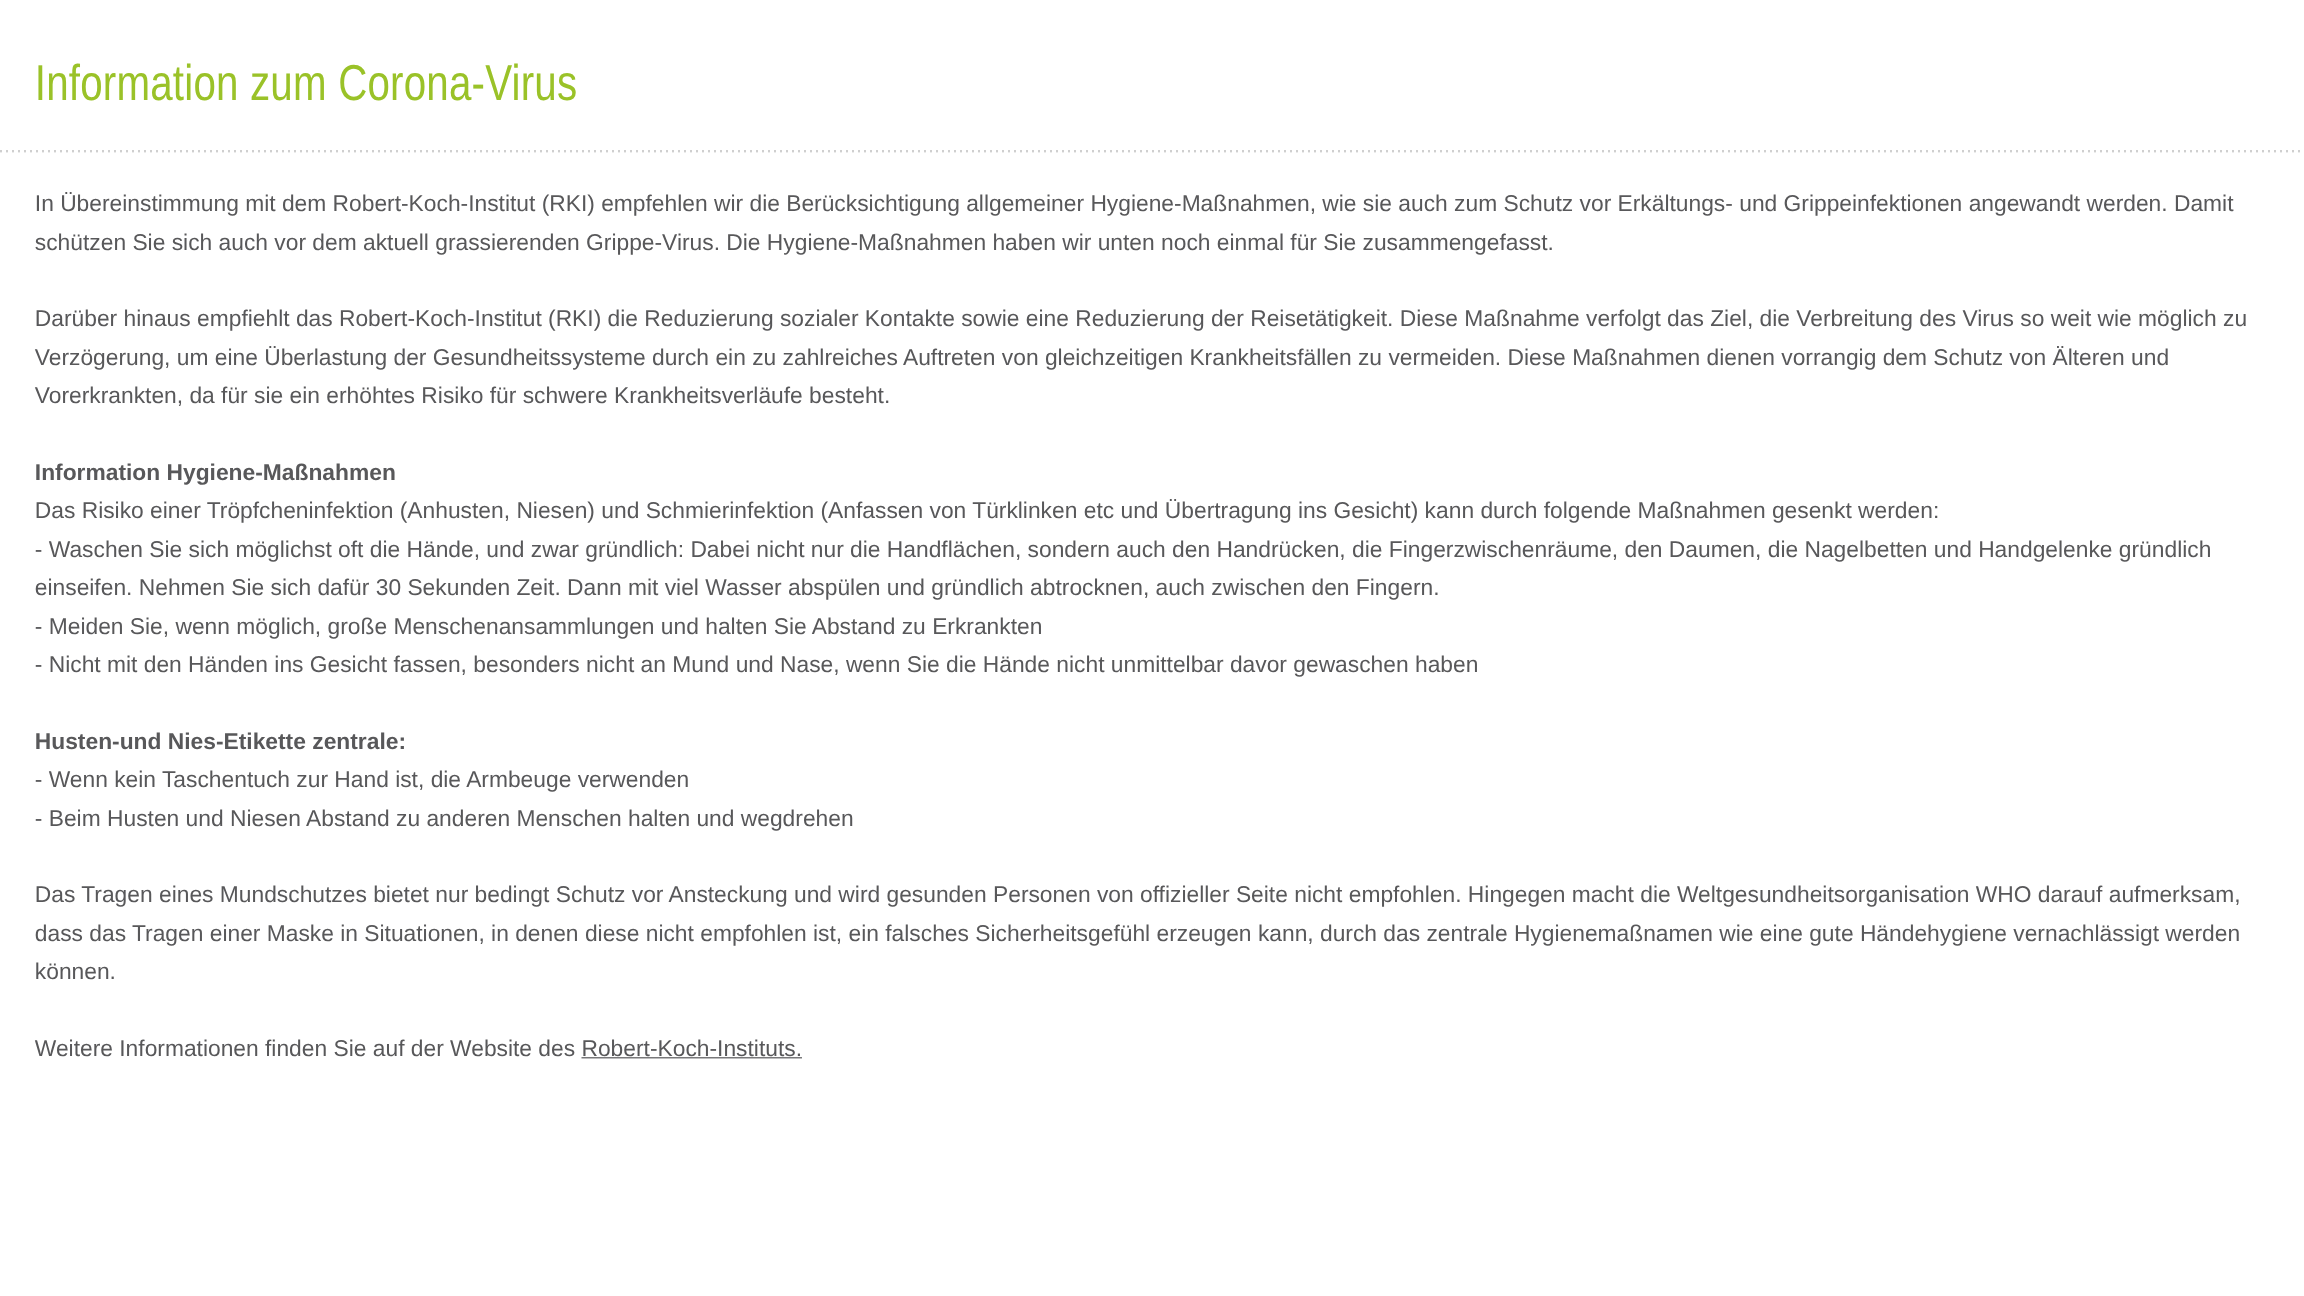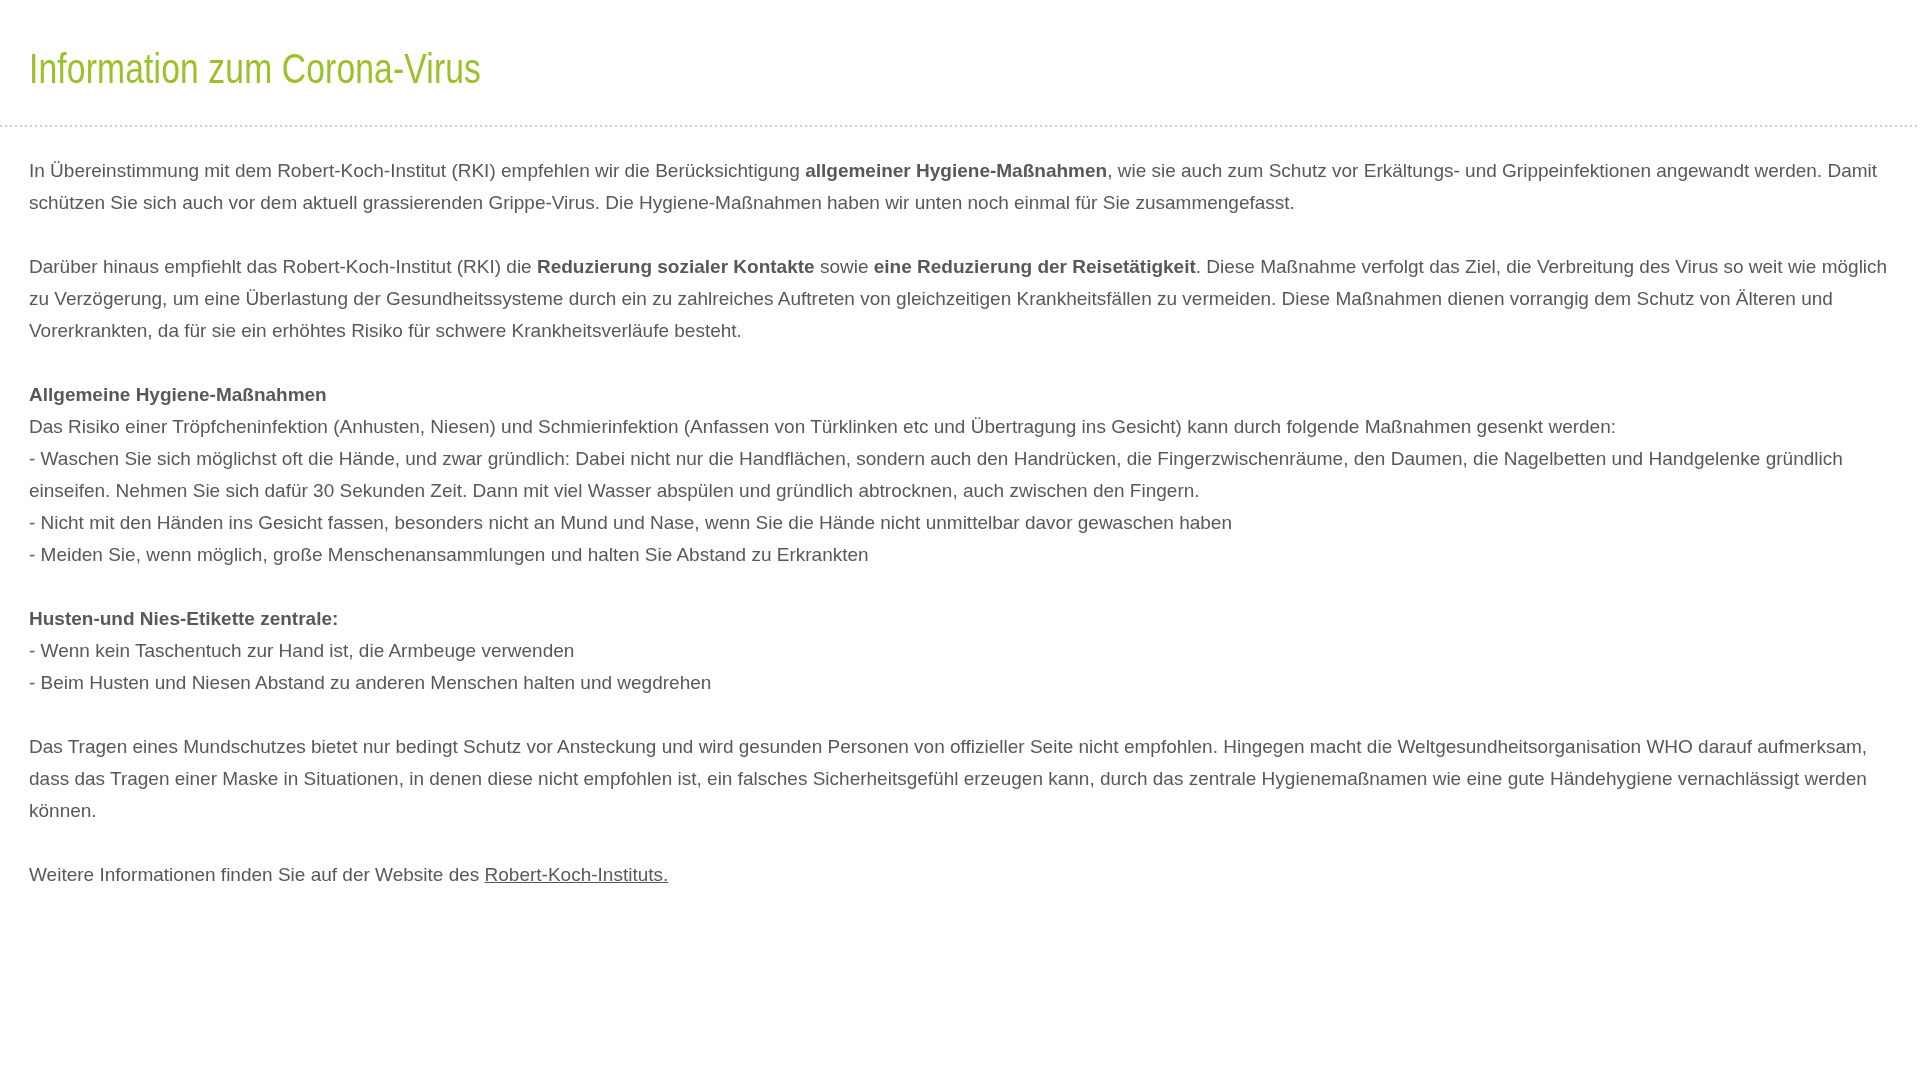--- a/index.html
+++ b/index.html
@@ -30,21 +30,21 @@
     margin-top:33px;
     height:2px;
     background-image:repeating-linear-gradient(90deg,#cfcfcf 0 2px,transparent 2px 5px);
   }
   .content{
     padding:28px 30px 0 29px;
     font-size:19px;
     line-height:32px;
   }
   .para{margin:0 0 32px;}
-  .bold{font-weight:bold;}
+  .bold{font-weight:normal;}
   .block-heading{font-weight:bold;}
   .rki-link{
     color:inherit;
     text-decoration:underline;
     cursor:pointer;
   }
   .bottom-fragment{
     position:absolute;
     left:0;top:989px;
     width:563px;height:6px;
@@ -63,25 +63,25 @@
   <div class="divider"></div>
 
   <div class="content">
 
 
     <p class="para"><span>In Übereinstimmung mit dem Robert-Koch-Institut (RKI) empfehlen wir die Berücksichtigung </span><span class="bold">allgemeiner Hygiene-Maßnahmen</span><span>, wie sie auch zum Schutz vor Erkältungs- und Grippeinfektionen angewandt werden. Damit schützen Sie sich auch vor dem aktuell grassierenden Grippe-Virus. Die Hygiene-Maßnahmen haben wir unten noch einmal für Sie zusammengefasst.</span></p>
 
     <p class="para"><span>Darüber hinaus empfiehlt das Robert-Koch-Institut (RKI) die </span><span class="bold">Reduzierung sozialer Kontakte</span><span> sowie </span><span class="bold">eine Reduzierung der Reisetätigkeit</span><span>. Diese Maßnahme verfolgt das Ziel, die Verbreitung des Virus so weit wie möglich zu Verzögerung, um eine Überlastung der Gesundheitssysteme durch ein zu zahlreiches Auftreten von gleichzeitigen Krankheitsfällen zu vermeiden. Diese Maßnahmen dienen vorrangig dem Schutz von Älteren und Vorerkrankten, da für sie ein erhöhtes Risiko für schwere Krankheitsverläufe besteht.</span></p>
 
     <div class="para">
-      <div class="block-heading">Allgemeine Hygiene-Maßnahmen</div>
+      <div class="block-heading">Information Hygiene-Maßnahmen</div>
       <div>Das Risiko einer Tröpfcheninfektion (Anhusten, Niesen) und Schmierinfektion (Anfassen von Türklinken etc und Übertragung ins Gesicht) kann durch folgende Maßnahmen gesenkt werden:</div>
       <div>- Waschen Sie sich möglichst oft die Hände, und zwar gründlich: Dabei nicht nur die Handflächen, sondern auch den Handrücken, die Fingerzwischenräume, den Daumen, die Nagelbetten und Handgelenke gründlich einseifen. Nehmen Sie sich dafür 30 Sekunden Zeit. Dann mit viel Wasser abspülen und gründlich abtrocknen, auch zwischen den Fingern.</div>
+      <div>- Meiden Sie, wenn möglich, große Menschenansammlungen und halten Sie Abstand zu Erkrankten</div>
       <div>- Nicht mit den Händen ins Gesicht fassen, besonders nicht an Mund und Nase, wenn Sie die Hände nicht unmittelbar davor gewaschen haben</div>
-      <div>- Meiden Sie, wenn möglich, große Menschenansammlungen und halten Sie Abstand zu Erkrankten</div>
     </div>
 
     <div class="para">
       <div class="block-heading">Husten-und Nies-Etikette zentrale:</div>
       <div>- Wenn kein Taschentuch zur Hand ist, die Armbeuge verwenden</div>
       <div>- Beim Husten und Niesen Abstand zu anderen Menschen halten und wegdrehen</div>
     </div>
 
     <p class="para"><span>Das Tragen eines Mundschutzes bietet nur bedingt Schutz vor Ansteckung und wird gesunden Personen von offizieller Seite nicht empfohlen. Hingegen macht die Weltgesundheitsorganisation WHO darauf aufmerksam, dass das Tragen einer Maske in Situationen, in denen diese nicht empfohlen ist, ein falsches Sicherheitsgefühl erzeugen kann, durch das zentrale Hygienemaßnamen wie eine gute Händehygiene vernachlässigt werden können.</span></p>
 

